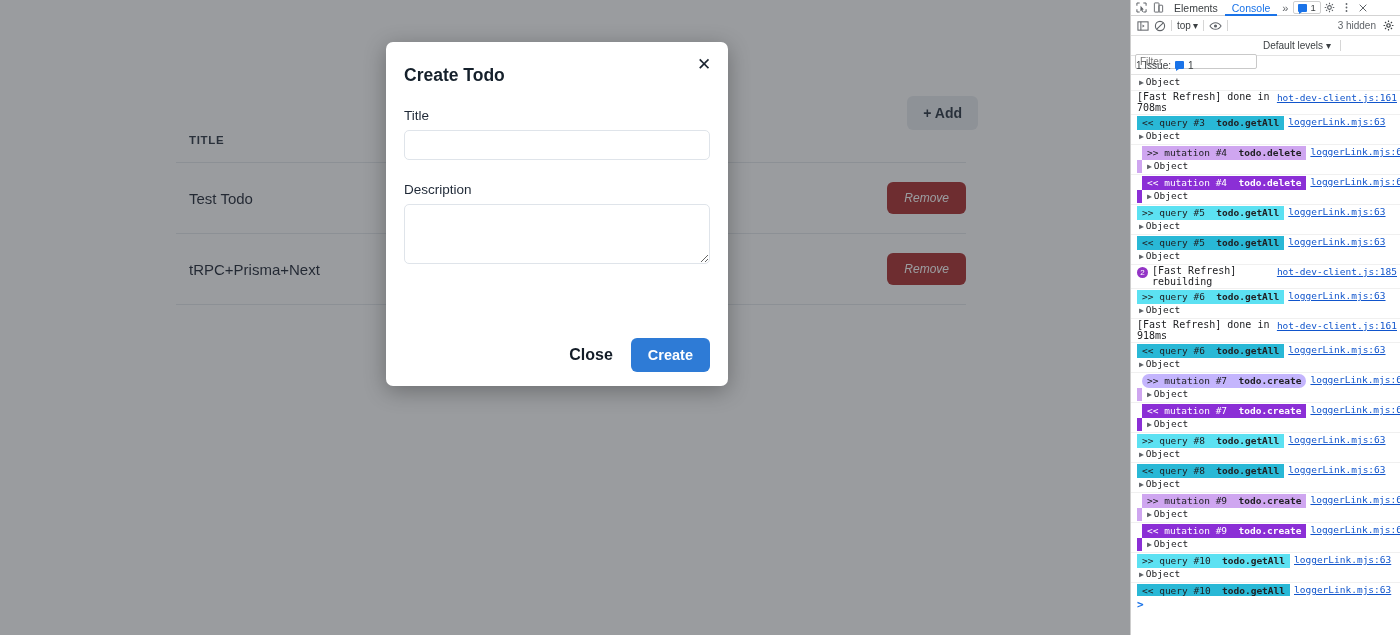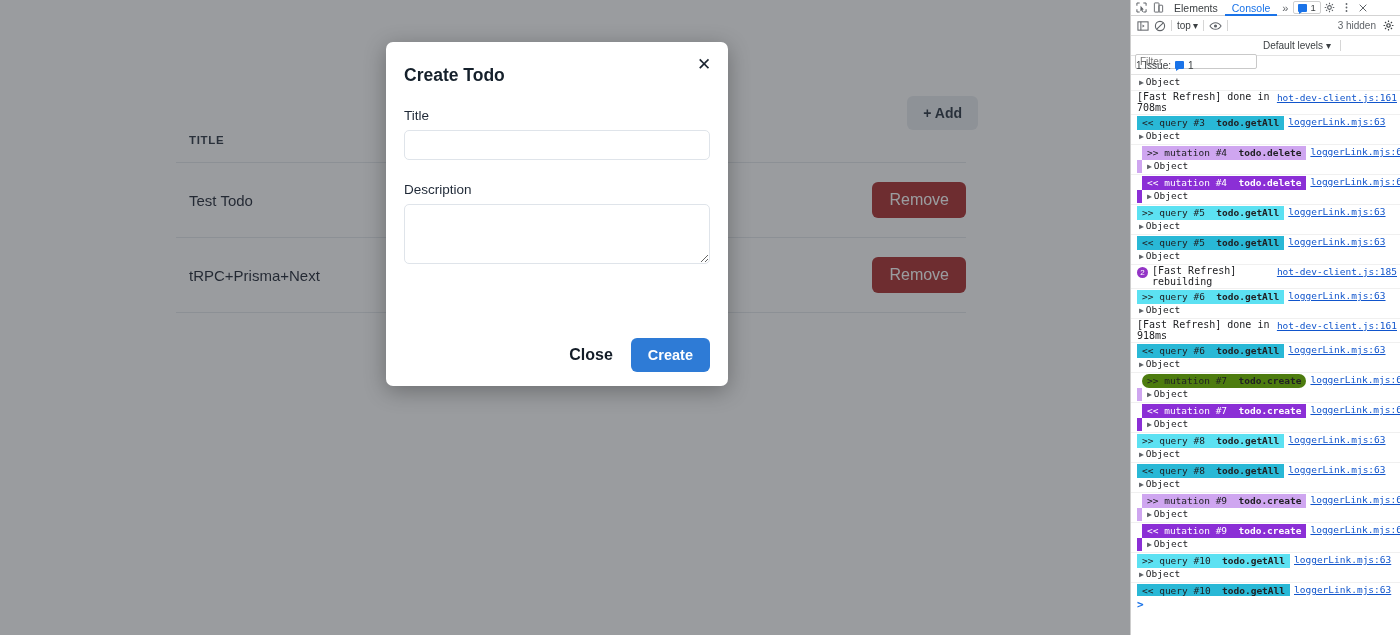--- a/index.html
+++ b/index.html
@@ -52,24 +52,25 @@
     font-size: 15px;
     color: #111827;
     padding: 19px 0 19px 13px;
     border-bottom: 1px solid #e2e6ea;
     height: 56px;
   }
   td.cell-actions { text-align: right; padding-right: 12px; }
   .remove-btn {
     background: #a72020; color: #ffffff;
     border: none; border-radius: 6px;
-    font-size: 16px;
+    font-size: 12px;
     font-family: "Liberation Sans", sans-serif;
     padding: 9px 17px;
     cursor: pointer;
+    font-style: italic;
   }
 
   
   #overlay {
     position: absolute; left: 0; top: 0;
     width: 1130px; height: 635px;
     background: rgba(54,58,64,0.5);
   }
 
   
@@ -499,21 +500,21 @@
           <div class="log-top">
             <span class="trpc-badge" style="background: rgb(41, 184, 214); color: rgb(32, 33, 36);">&lt;&lt; query #6 &nbsp;<b>todo.getAll</b></span>
             <span class="src-link">loggerLink.mjs:63</span>
           </div>
           <div class="obj-row">
             <span class="obj-line"><span class="tri">▶</span>Object</span>
           </div>
         </div>
         <div class="log-row">
           <div class="log-top" style="padding-left: 5px;">
-            <span class="trpc-badge" style="background: #4d7c0f; color: rgb(32, 33, 36); border-radius: 7px;">&gt;&gt; mutation #7 &nbsp;<b>todo.create</b></span>
+            <span class="trpc-badge" style="background: #c4b5fd; color: rgb(32, 33, 36); border-radius: 7px;">&gt;&gt; mutation #7 &nbsp;<b>todo.create</b></span>
             <span class="src-link">loggerLink.mjs:63</span>
           </div>
           <div class="obj-row">
             <span class="stripe" style="background: rgb(207, 166, 240);"></span>
             <span class="obj-line"><span class="tri">▶</span>Object</span>
           </div>
         </div>
         <div class="log-row">
           <div class="log-top" style="padding-left: 5px;">
             <span class="trpc-badge" style="background: rgb(139, 47, 214); color: rgb(255, 255, 255);">&lt;&lt; mutation #7 &nbsp;<b>todo.create</b></span>

